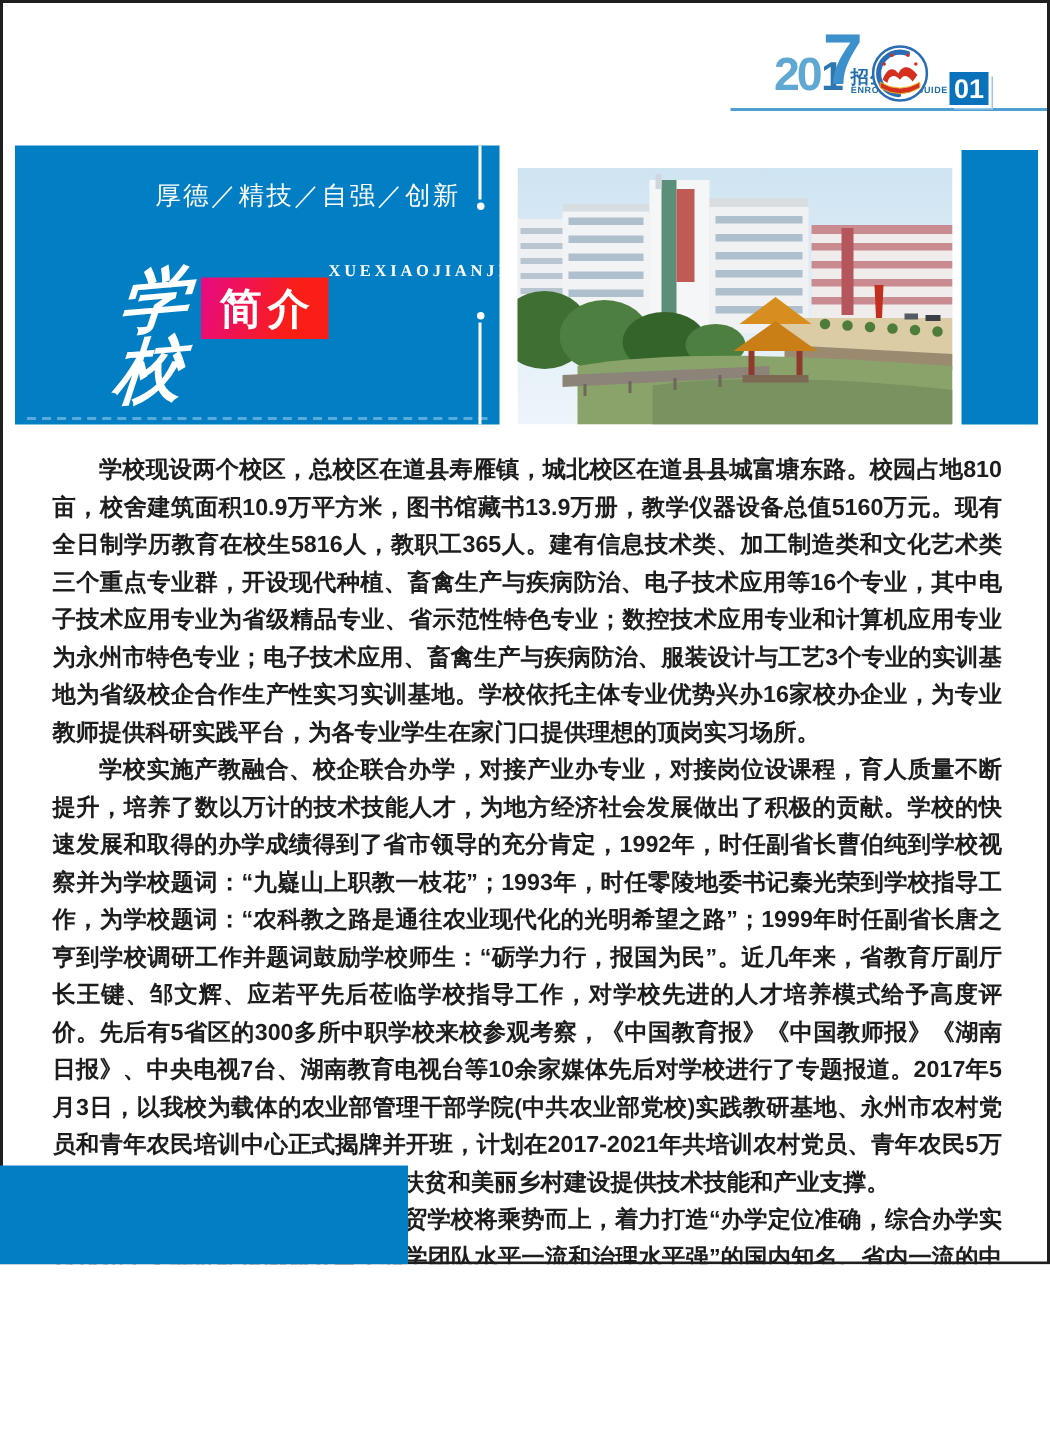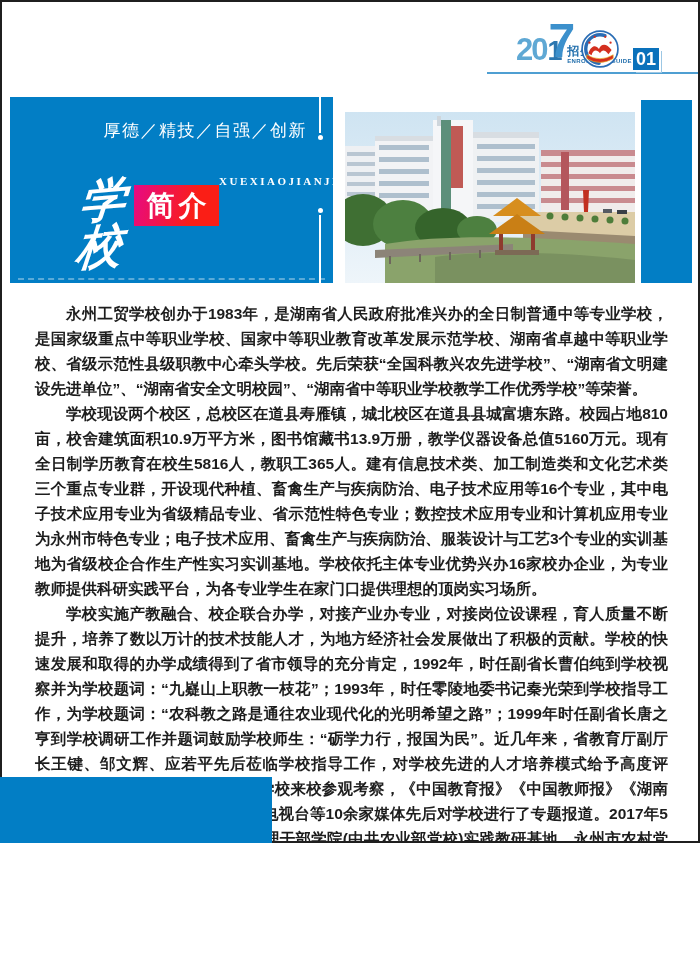--- a/index.html
+++ b/index.html
@@ -182,21 +182,20 @@
       <path d="M148,104 L196,104 L172,86 Z" fill="#d78e1e"></path>
       <path d="M144,122 L200,122 L172,102 Z" fill="#c97f15"></path>
       <rect x="154" y="122" width="4" height="18" fill="#8e3b2e"></rect>
       <rect x="186" y="122" width="4" height="18" fill="#8e3b2e"></rect>
       <rect x="150" y="138" width="44" height="5" fill="#7c6a55"></rect>
     </svg>
   </div>
   <div class="right-bar"></div>
 
   <div class="article">
-    <p>永州工贸学校创办于1983年，是湖南省人民政府批准兴办的全日制普通中等专业学校，是国家级重点中等职业学校、国家中等职业教育改革发展示范学校、湖南省卓越中等职业学校、省级示范性县级职教中心牵头学校。先后荣获“全国科教兴农先进学校”、“湖南省文明建设先进单位”、“湖南省安全文明校园”、“湖南省中等职业学校教学工作优秀学校”等荣誉。</p>
     <p>学校现设两个校区，总校区在道县寿雁镇，城北校区在道县县城富塘东路。校园占地810亩，校舍建筑面积10.9万平方米，图书馆藏书13.9万册，教学仪器设备总值5160万元。现有全日制学历教育在校生5816人，教职工365人。建有信息技术类、加工制造类和文化艺术类三个重点专业群，开设现代种植、畜禽生产与疾病防治、电子技术应用等16个专业，其中电子技术应用专业为省级精品专业、省示范性特色专业；数控技术应用专业和计算机应用专业为永州市特色专业；电子技术应用、畜禽生产与疾病防治、服装设计与工艺3个专业的实训基地为省级校企合作生产性实习实训基地。学校依托主体专业优势兴办16家校办企业，为专业教师提供科研实践平台，为各专业学生在家门口提供理想的顶岗实习场所。</p>
     <p>学校实施产教融合、校企联合办学，对接产业办专业，对接岗位设课程，育人质量不断提升，培养了数以万计的技术技能人才，为地方经济社会发展做出了积极的贡献。学校的快速发展和取得的办学成绩得到了省市领导的充分肯定，1992年，时任副省长曹伯纯到学校视察并为学校题词：“九嶷山上职教一枝花”；1993年，时任零陵地委书记秦光荣到学校指导工作，为学校题词：“农科教之路是通往农业现代化的光明希望之路”；1999年时任副省长唐之亨到学校调研工作并题词鼓励学校师生：“砺学力行，报国为民”。近几年来，省教育厅副厅长王键、邹文辉、应若平先后莅临学校指导工作，对学校先进的人才培养模式给予高度评价。先后有5省区的300多所中职学校来校参观考察，《中国教育报》《中国教师报》《湖南日报》、中央电视7台、湖南教育电视台等10余家媒体先后对学校进行了专题报道。2017年5月3日，以我校为载体的农业部管理干部学院(中共农业部党校)实践教研基地、永州市农村党员和青年农民培训中心正式揭牌并开班，计划在2017-2021年共培训农村党员、青年农民5万人次，为我市农村基层党建、精准扶贫和美丽乡村建设提供技术技能和产业支撑。</p>
     <p>面对新机遇和新挑战，永州工贸学校将乘势而上，着力打造“办学定位准确，综合办学实力领先，专业群建设成效突出，教学团队水平一流和治理水平强”的国内知名、省内一流的中等职业学校。</p>
   </div>
 
   <div class="bottom-block"></div>
   <div class="page-border"></div>
 </div>
 
 </body></html>

